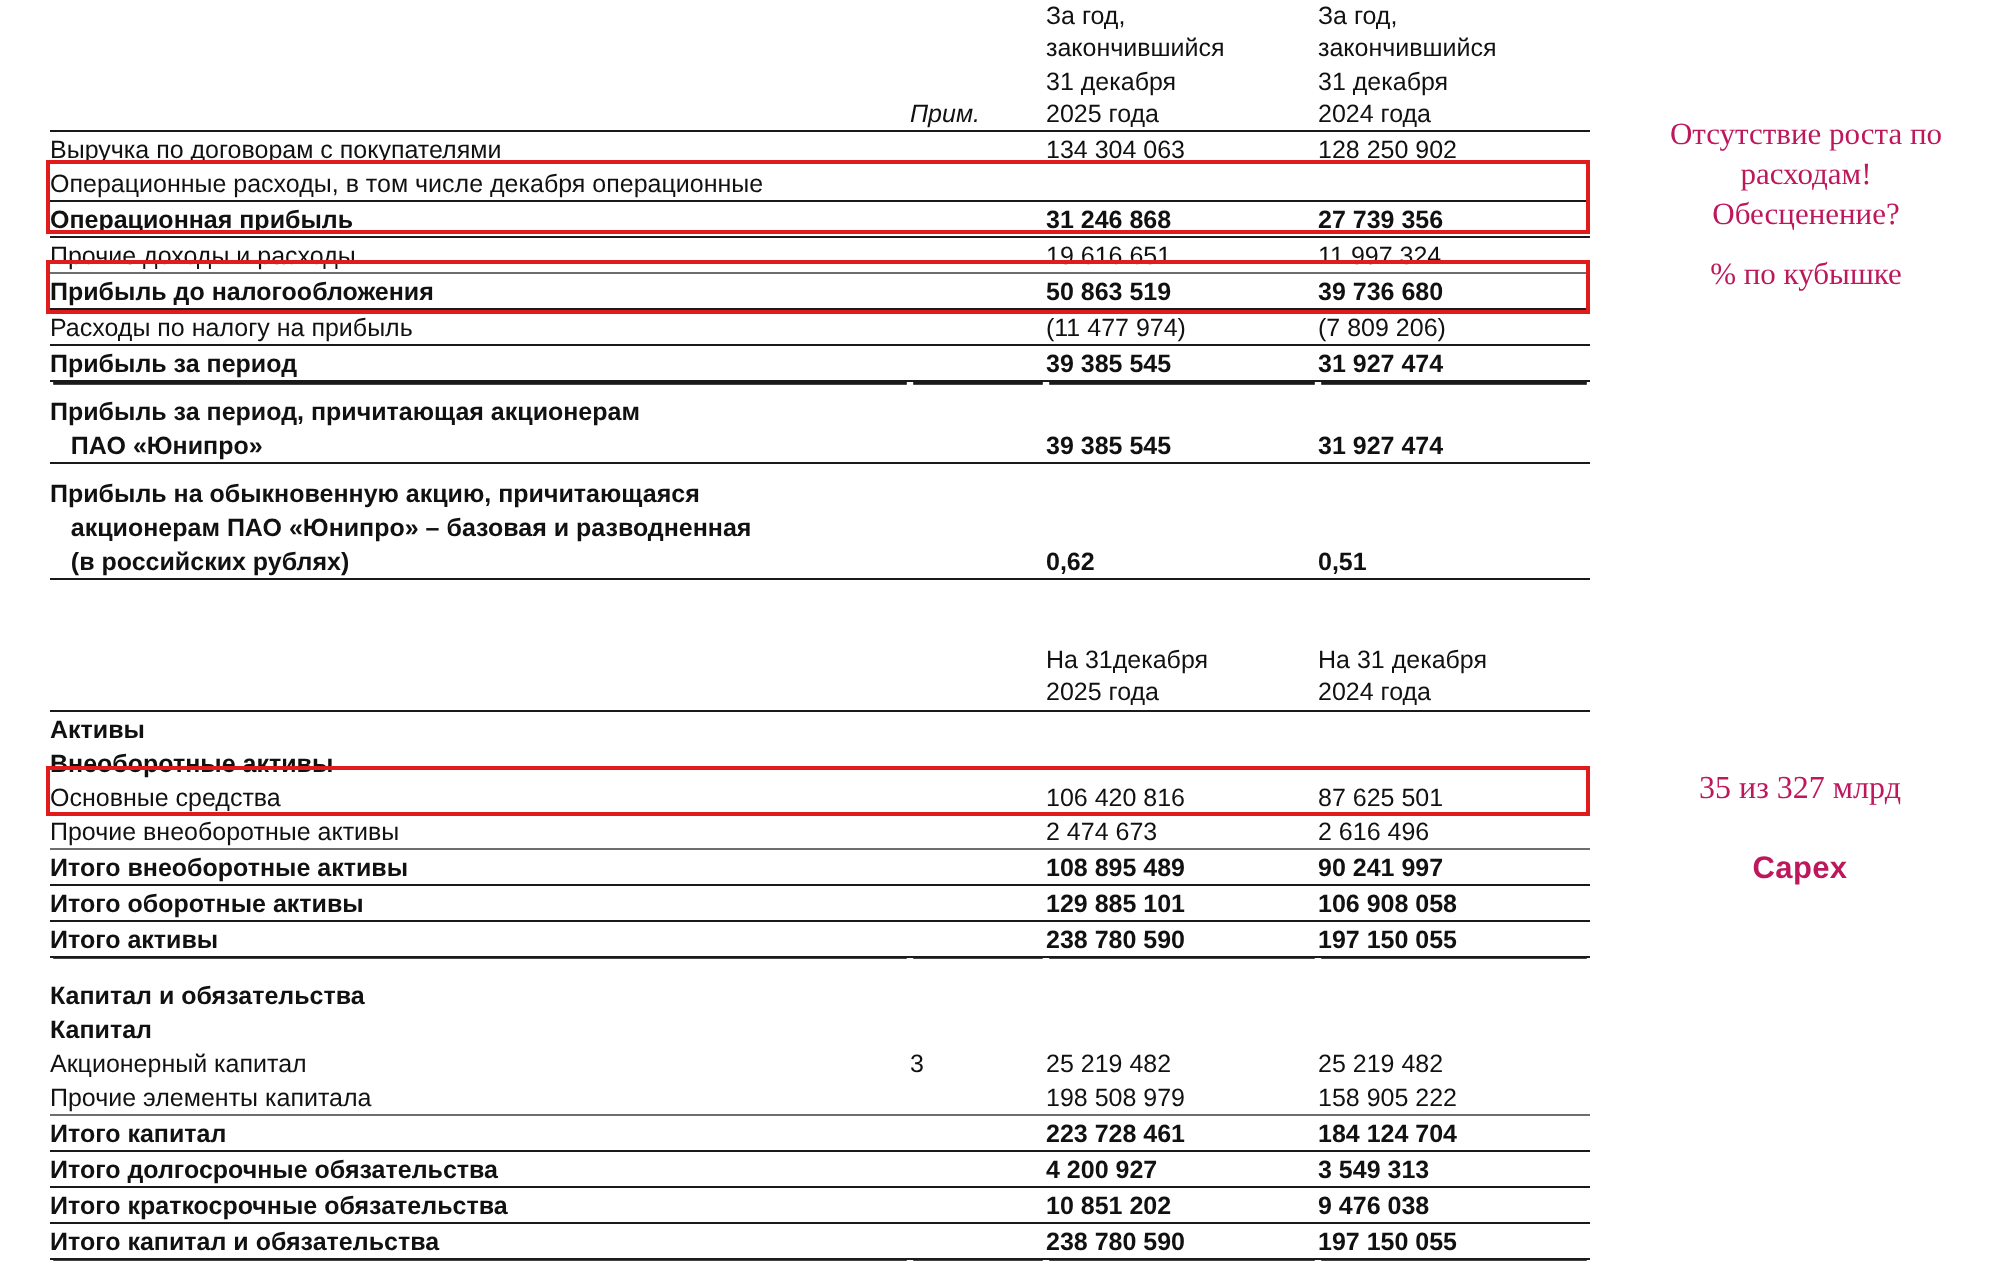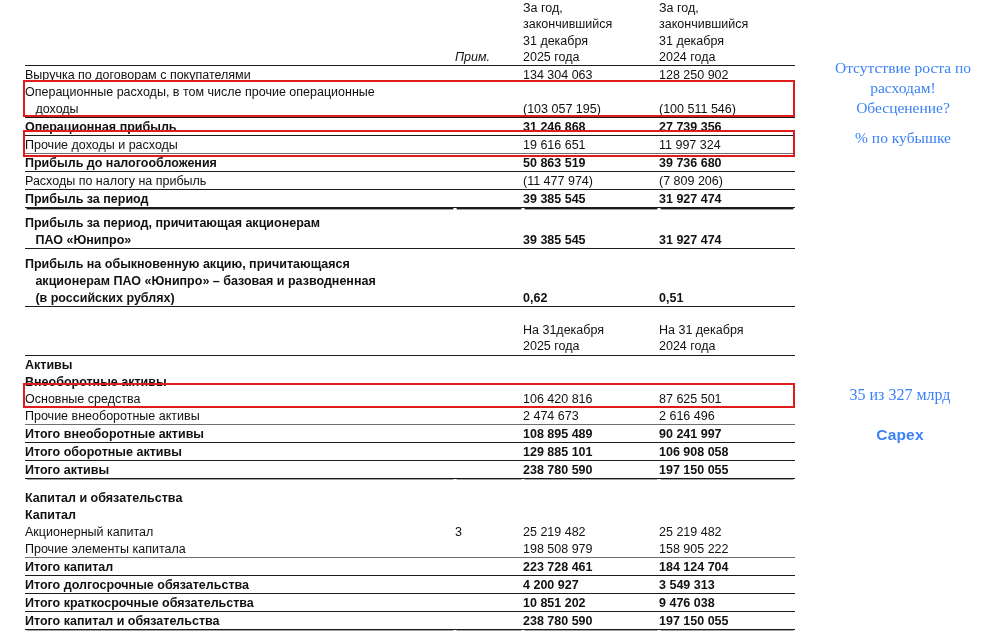--- a/index.html
+++ b/index.html
@@ -94,21 +94,21 @@
     border: 2.4px solid #e01b1b;
     box-sizing: border-box;
     pointer-events: none;
     background: transparent;
   }
 
   
   .annot {
     position: absolute;
     font-family: "Liberation Serif", serif;
-    color: #3b82f6;
+    color: #be185d;
     text-align: center;
     line-height: 1.28;
   }
   .annot .line { display: block; white-space: pre; }
   .annot-1 { left: 808px; top: 58px; width: 190px; font-size: 15.5px; }
   .annot-2 { left: 808px; top: 128px; width: 190px; font-size: 15.5px; }
   .annot-3 { left: 810px; top: 385px; width: 180px; font-size: 16px; }
   .annot-3 .capex {
     display: block;
     font-family: "Liberation Sans", sans-serif;
@@ -147,32 +147,26 @@
     <tbody>
 
       <tr class="r">
         <td class="lbl">Выручка по договорам с покупателями</td>
         <td class="note"></td>
         <td class="num">134 304 063</td>
         <td class="num">128 250 902</td>
       </tr>
 
       <tr class="r">
-        <td class="lbl">Операционные расходы, в том числе прочие операционные</td>
-        <td class="note"></td>
-        <td class="num"></td>
-        <td class="num"></td>
-      </tr>
-
-      <tr class="r">
-        <td class="lbl">   доходы</td>
-        <td class="note"></td>
-        <td class="num">(103 057 195)</td>
-        <td class="num">(100 511 546)</td>
-      </tr>
+        <td class="lbl">Операционные расходы, в том числе декабря операционные</td>
+        <td class="note"></td>
+        <td class="num"></td>
+        <td class="num"></td>
+      </tr>
+
 
       <tr class="r b rule-top rule-bot">
         <td class="lbl">Операционная прибыль</td>
         <td class="note"></td>
         <td class="num">31 246 868</td>
         <td class="num">27 739 356</td>
       </tr>
 
       <tr class="r rule-bot-thin">
         <td class="lbl">Прочие доходы и расходы</td>

